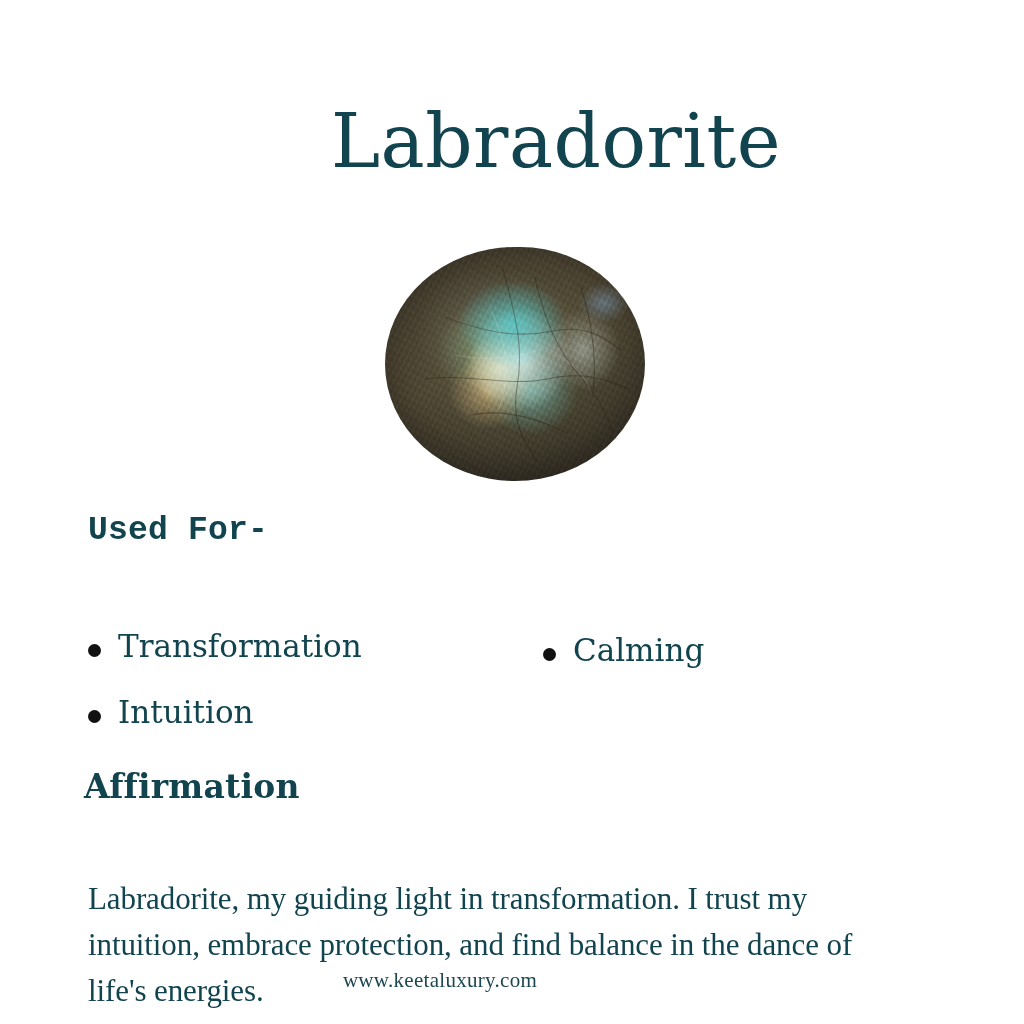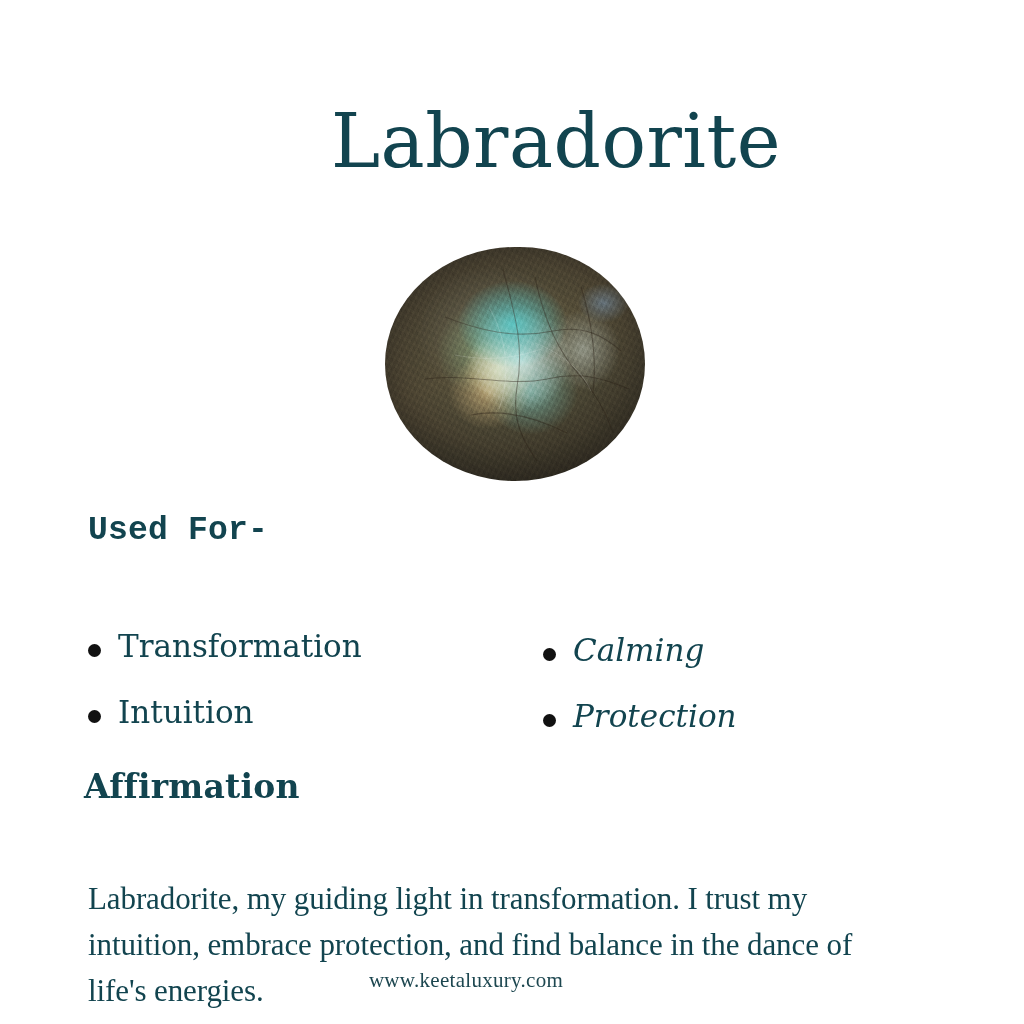--- a/index.html
+++ b/index.html
@@ -102,21 +102,21 @@
     position: absolute;
     left: 88px;
     top: 596px;
     width: 790px;
   }
   .uses-col {
     position: absolute;
     top: 0;
   }
   .uses-col.left  { left: 0px; }
-  .uses-col.right { left: 455px; top: 4px; font-style: italic; }
+  .uses-col.right { left: 455px; top: 4px; }
 
   .use-item {
     display: flex;
     align-items: flex-end;
     height: 66px;
     white-space: nowrap;
   }
   .use-bullet {
     display: inline-block;
     width: 13px;
@@ -185,21 +185,20 @@
   .footer-url {
     position: absolute;
     left: 0;
     top: 968px;
     width: 880px;
     text-align: center;
     font-family: "Liberation Serif", "DejaVu Serif", serif;
     font-size: 21px;
     color: #1d4750;
     letter-spacing: 0.3px;
-    padding-left: 26px;
   }
 </style>
 </head>
 <body>
 
 <div class="page">
 
   <div class="title">Labradorite</div>
 
   <div class="stone-wrap">
@@ -236,24 +235,20 @@
         <span class="use-bullet"></span>
         <span class="use-label">Intuition</span>
       </div>
     </div>
 
     <div class="uses-col right">
       <div class="use-item">
         <span class="use-bullet"></span>
         <span class="use-label">Calming</span>
       </div>
-      <div class="use-item">
-        <span class="use-bullet"></span>
-        <span class="use-label">Protection</span>
-      </div>
     </div>
   </div>
 
   <div class="affirmation-heading">Affirmation</div>
   <div class="affirmation-body">Labradorite, my guiding light in transformation. I trust my intuition, embrace protection, and find balance in the dance of life's energies.</div>
 
 
   <div class="footer-url">www.keetaluxury.com</div>
 
 </div>

